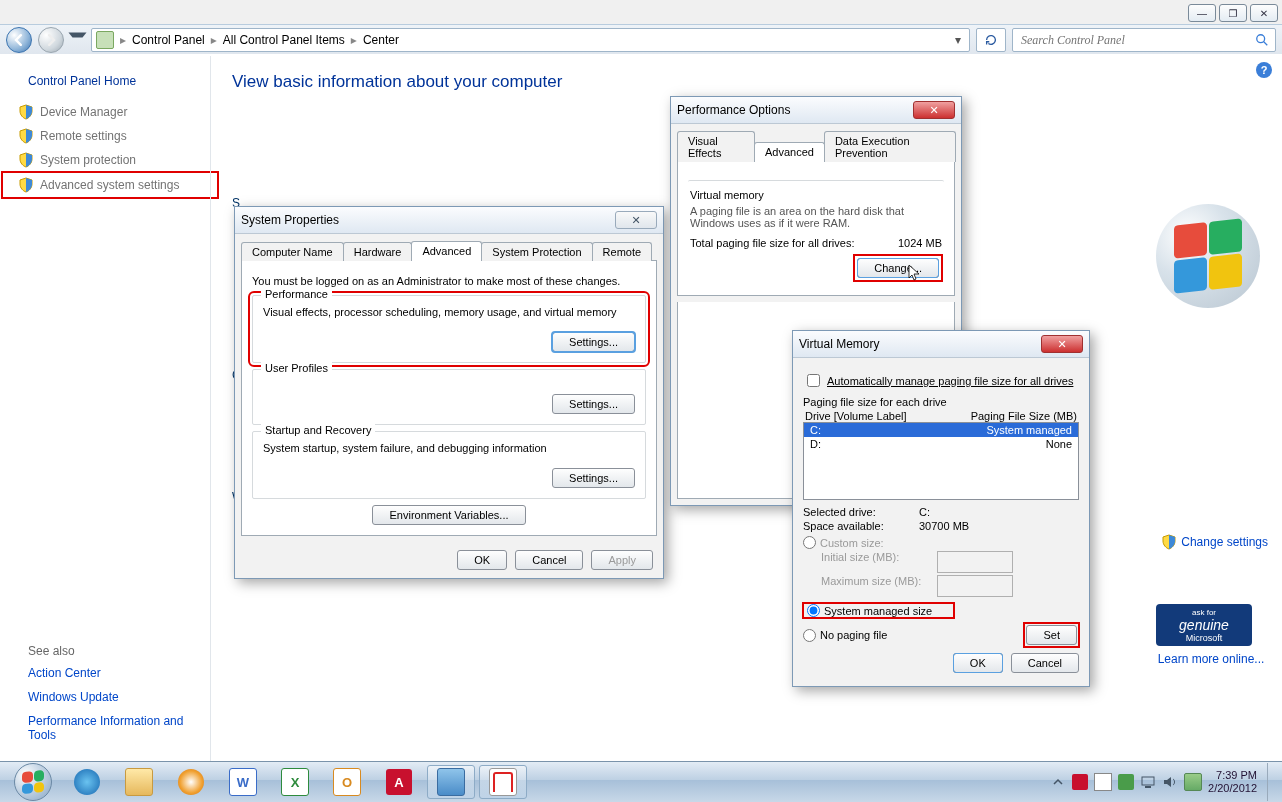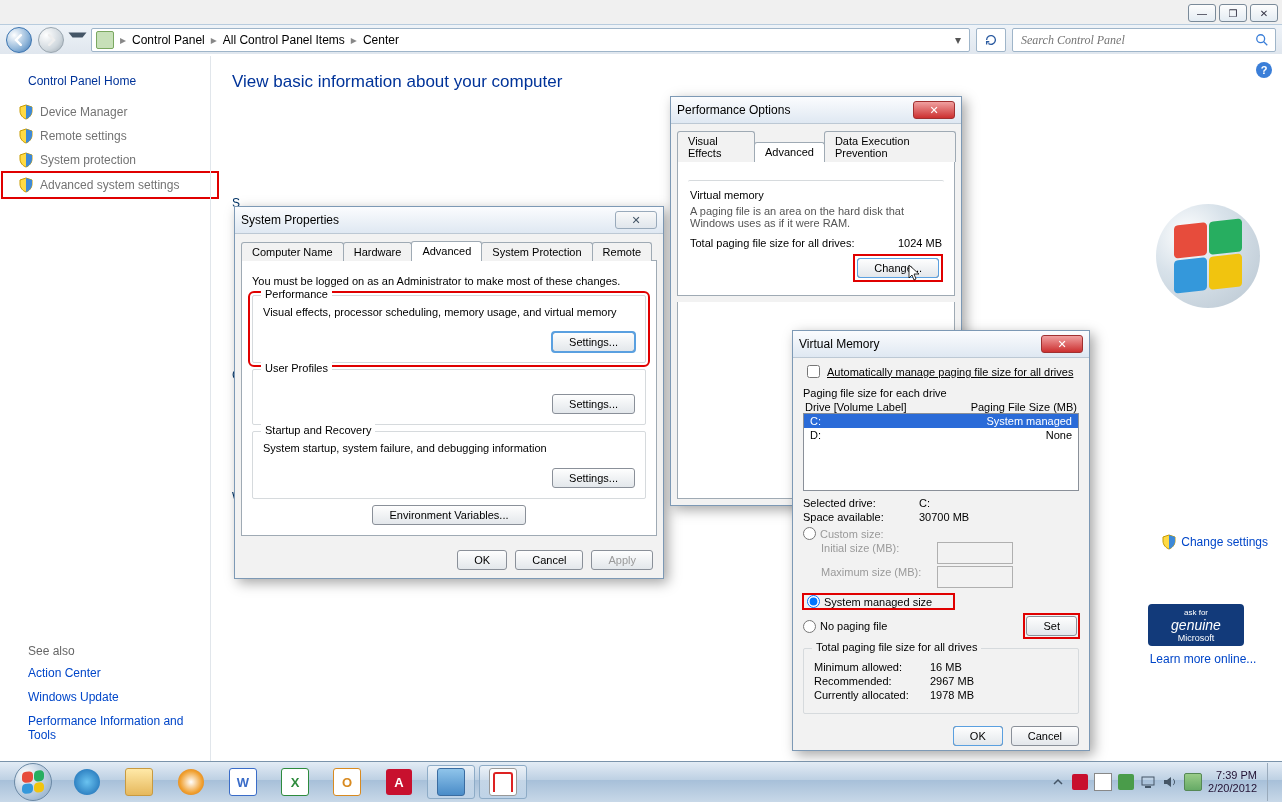--- a/index.html
+++ b/index.html
@@ -64,21 +64,21 @@
   .perfdlg{left:670px;top:96px;width:290px}
   .perfdlg .tabpane{padding:10px 10px 6px 10px}
   .small{font-size:11px;color:#000}
   .muted{color:#555}
   .radio{display:inline-flex;align-items:center;gap:4px;margin-right:18px}
   .radio input{margin:0}
   
   .spdd{left:234px;top:206px;width:428px}
   
   .vmdlg{left:792px;top:330px;width:296px}
-  .vmdlg .body{background:#f2f2f2;padding:4px 10px}
+  .vmdlg .body{background:#f2f2f2;padding:13px 10px}
   .drivelist{border:1px solid #8a9099;background:#fff;height:76px;font-size:11px}
   .drivelist .row{display:flex;justify-content:space-between;padding:1px 6px}
   .drivelist .row.sel{background:#2a6bd8;color:#fff}
   .kv{display:flex;gap:6px;font-size:11px;margin:2px 0}
   .kv .k{min-width:110px}
   .txtinput{width:70px;height:18px;border:1px solid #b0b0b0;background:#fff}
   .txtinput.disabled{background:#f2f2f2;color:#b0b0b0}
   label.disabled{color:#9a9a9a}
   
   .taskbar{position:absolute;left:0;right:0;bottom:0;height:40px;background:linear-gradient(#e3ecf5,#bdd0e3 45%,#a7c0d9 46%,#c8d8e8);border-top:1px solid #7a93aa;display:flex;align-items:center;justify-content:space-between;padding:0 6px}
@@ -199,21 +199,21 @@
           </div>
         </div>
       </div>
       <div class="changeset">
         <svg class="shield" width="16" height="16" viewBox="0 0 16 16">
             <path d="M8 1 14 3v4c0 4-3 7-6 8-3-1-6-4-6-8V3z" fill="#ffda44" stroke="#c79a00"></path>
             <path d="M8 1v14c3-1 6-4 6-8V3z" fill="#3d89d8"></path>
           </svg>
         <span>Change settings</span>
       </div>
-      <div style="position:absolute;right:24px;top:550px;text-align:center;width:110px">
+      <div style="position:absolute;right:16px;top:550px;text-align:center;width:110px">
         <div class="genuine">
           <div style="font-size:8px">ask for</div>
           <div class="big">genuine</div>
           <div style="font-size:9px"><span>Microsoft</span></div>
         </div>
         <div class="learnmore">Learn more online...</div>
       </div>
     </div>
   </div>
   <div class="divider"></div>
@@ -354,35 +354,20 @@
             <span>System managed size</span>
           </label>
       </div>
       <div style="display:flex;justify-content:space-between;align-items:center;margin-top:4px">
         <label class="radio" style="display:flex">
             <input type="radio" name="vms" style="">
             <span>No paging file</span>
           </label>
         <span class="redbox" style="padding:2px"><span class="btn">Set</span></span>
       </div>
-      <div class="groupbox" style="margin-top:10px">
-        <span class="legend" style="background:#f2f2f2">Total paging file size for all drives</span>
-        <div class="kv">
-            <span class="k">Minimum allowed:</span>
-            <span>16 MB</span>
-          </div>
-        <div class="kv">
-            <span class="k">Recommended:</span>
-            <span>2967 MB</span>
-          </div>
-        <div class="kv">
-            <span class="k">Currently allocated:</span>
-            <span>1978 MB</span>
-          </div>
-      </div>
       <div class="dlgbuttons" style="padding:6px 0 0 0">
         <span class="btn" style="outline:1px solid #5aa0e0;outline-offset:-1px">OK</span>
         <span class="btn">Cancel</span>
       </div>
     </div>
   </div>
 
   <div class="taskbar">
     <div class="tbleft">
       <div class="start">

